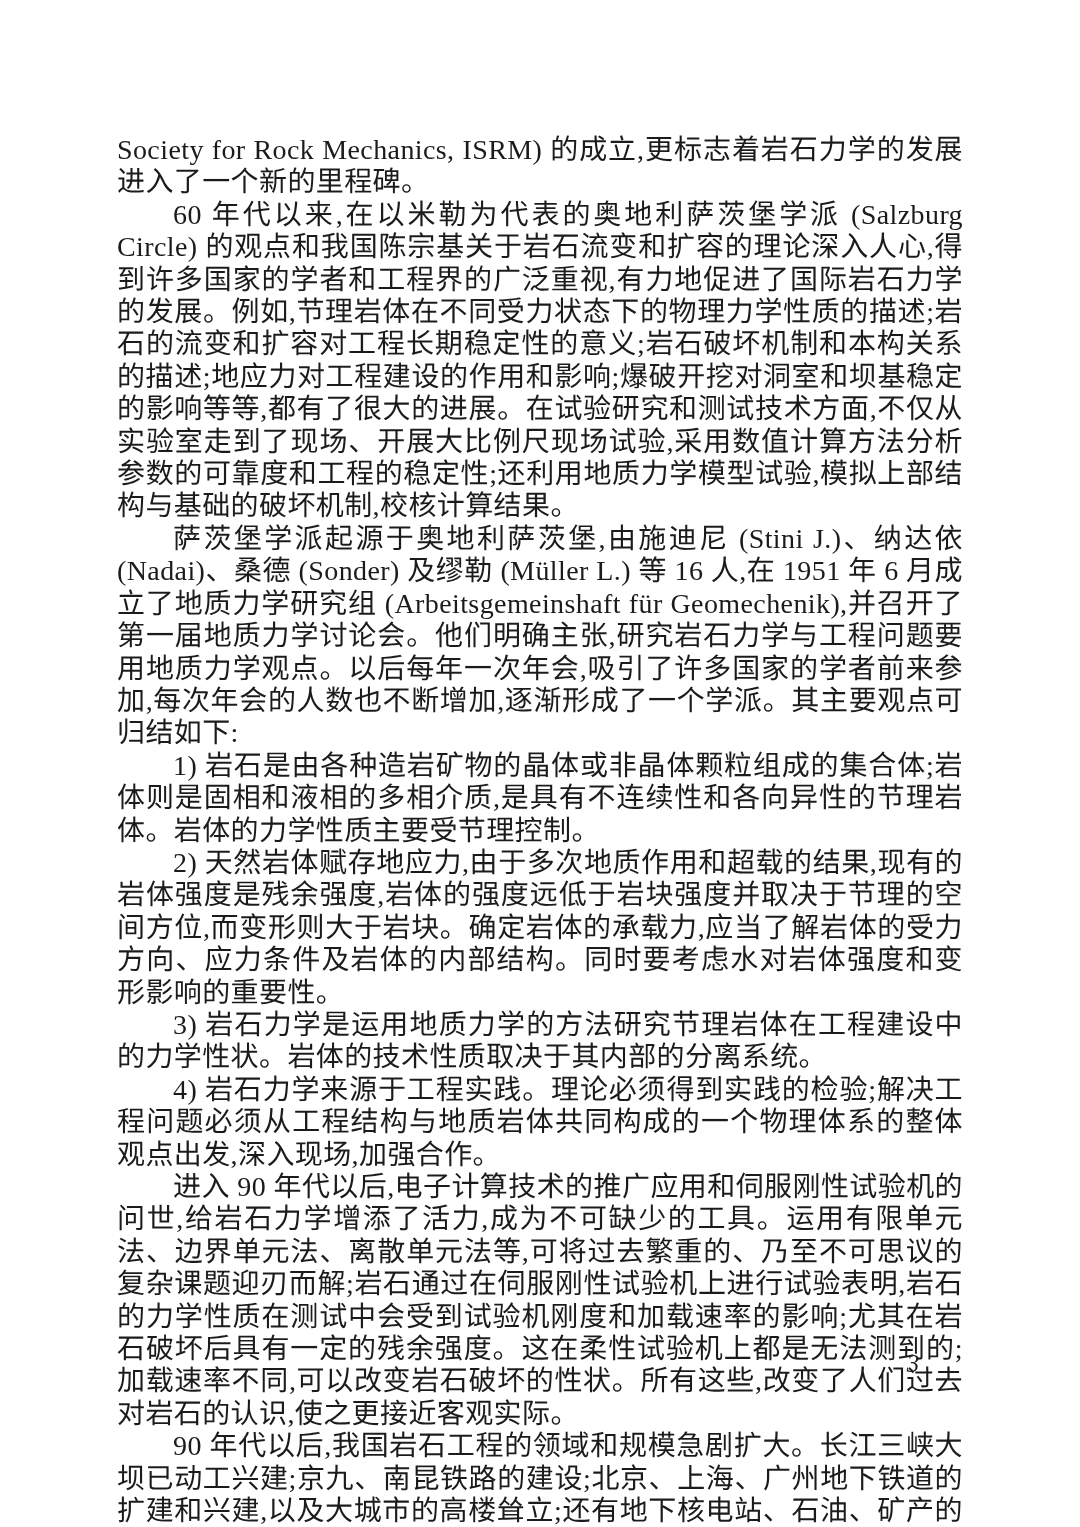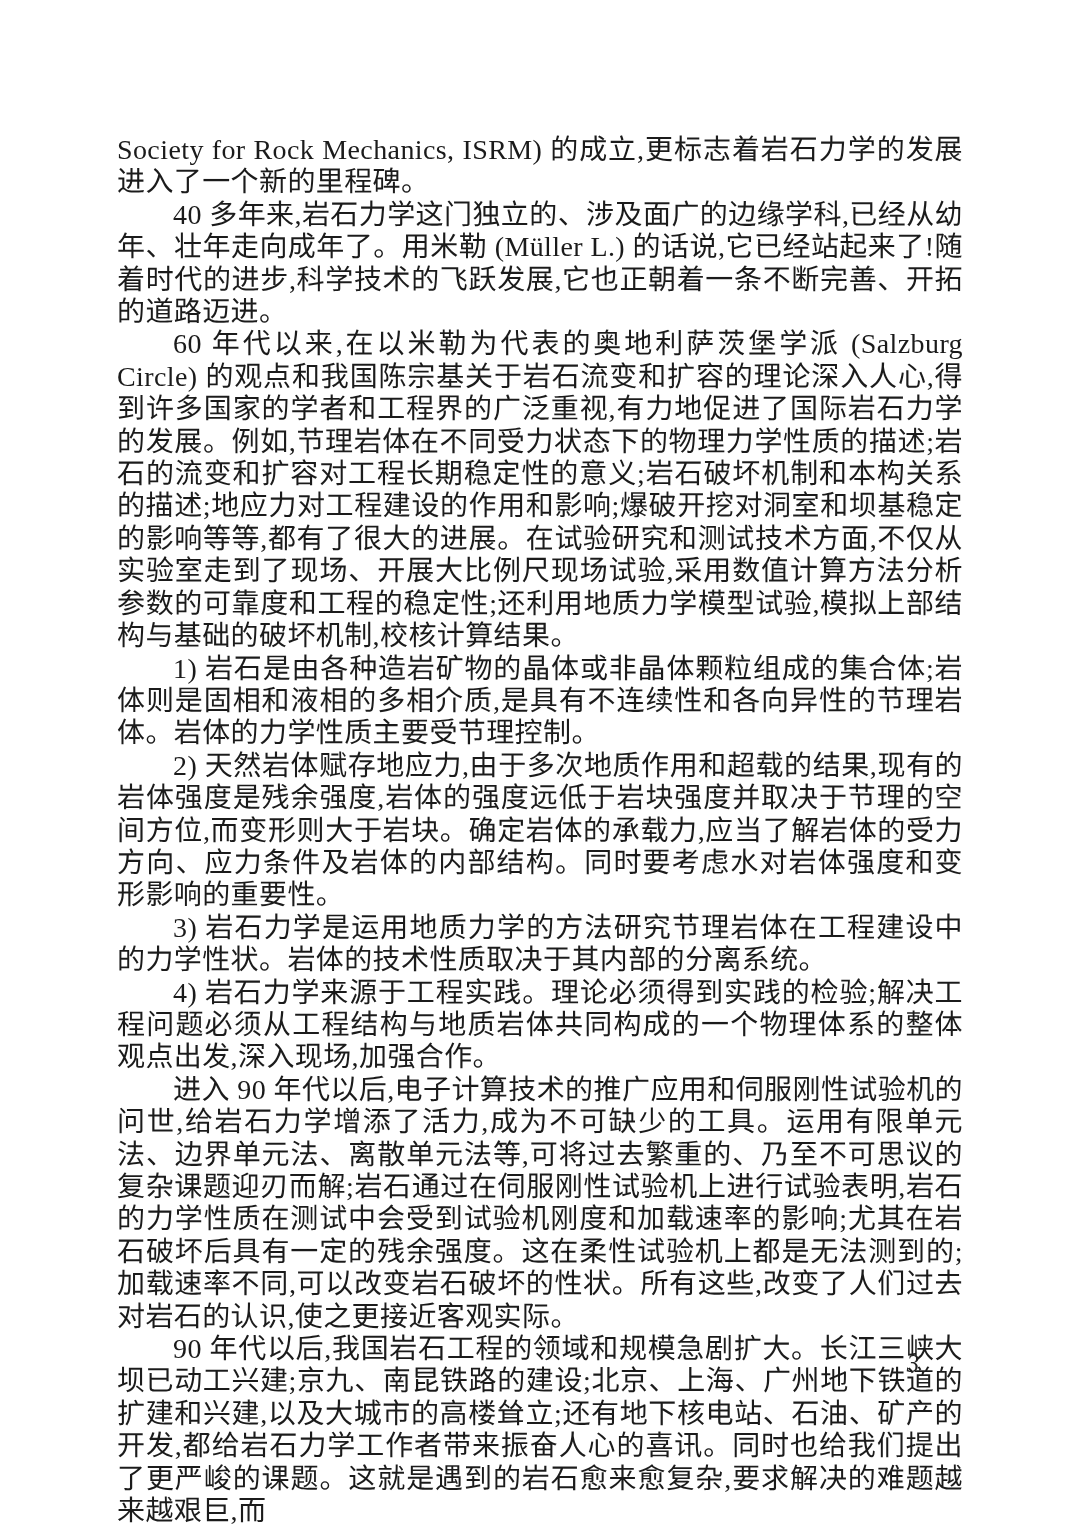--- a/index.html
+++ b/index.html
@@ -46,22 +46,22 @@
     color: #222222;
   }
 </style>
 </head>
 <body>
 
 <div class="page">
 
   <div class="text-block">
     <p class="para">Society for Rock Mechanics, ISRM) 的成立,更标志着岩石力学的发展进入了一个新的里程碑。</p>
-    <p class="para indent">40 多年来,岩石力学这门独立的、涉及面广的边缘学科,已经从幼年、壮年走向成年了。用米勒 (Müller L.) 的话说,它已经站起来了!随着时代的进步,科学技术的飞跃发展,它也正朝着一条不断完善、开拓的道路迈进。</p>
     <p class="para indent">60 年代以来,在以米勒为代表的奥地利萨茨堡学派 (Salzburg Circle) 的观点和我国陈宗基关于岩石流变和扩容的理论深入人心,得到许多国家的学者和工程界的广泛重视,有力地促进了国际岩石力学的发展。例如,节理岩体在不同受力状态下的物理力学性质的描述;岩石的流变和扩容对工程长期稳定性的意义;岩石破坏机制和本构关系的描述;地应力对工程建设的作用和影响;爆破开挖对洞室和坝基稳定的影响等等,都有了很大的进展。在试验研究和测试技术方面,不仅从实验室走到了现场、开展大比例尺现场试验,采用数值计算方法分析参数的可靠度和工程的稳定性;还利用地质力学模型试验,模拟上部结构与基础的破坏机制,校核计算结果。</p>
+    <p class="para indent">萨茨堡学派起源于奥地利萨茨堡,由施迪尼 (Stini J.)、纳达依 (Nadai)、桑德 (Sonder) 及缪勒 (Müller L.) 等 16 人,在 1951 年 6 月成立了地质力学研究组 (Arbeitsgemeinshaft für Geomechenik),并召开了第一届地质力学讨论会。他们明确主张,研究岩石力学与工程问题要用地质力学观点。以后每年一次年会,吸引了许多国家的学者前来参加,每次年会的人数也不断增加,逐渐形成了一个学派。其主要观点可归结如下:</p>
     <p class="para indent">1) 岩石是由各种造岩矿物的晶体或非晶体颗粒组成的集合体;岩体则是固相和液相的多相介质,是具有不连续性和各向异性的节理岩体。岩体的力学性质主要受节理控制。</p>
     <p class="para indent">2) 天然岩体赋存地应力,由于多次地质作用和超载的结果,现有的岩体强度是残余强度,岩体的强度远低于岩块强度并取决于节理的空间方位,而变形则大于岩块。确定岩体的承载力,应当了解岩体的受力方向、应力条件及岩体的内部结构。同时要考虑水对岩体强度和变形影响的重要性。</p>
     <p class="para indent">3) 岩石力学是运用地质力学的方法研究节理岩体在工程建设中的力学性状。岩体的技术性质取决于其内部的分离系统。</p>
     <p class="para indent">4) 岩石力学来源于工程实践。理论必须得到实践的检验;解决工程问题必须从工程结构与地质岩体共同构成的一个物理体系的整体观点出发,深入现场,加强合作。</p>
     <p class="para indent">进入 90 年代以后,电子计算技术的推广应用和伺服刚性试验机的问世,给岩石力学增添了活力,成为不可缺少的工具。运用有限单元法、边界单元法、离散单元法等,可将过去繁重的、乃至不可思议的复杂课题迎刃而解;岩石通过在伺服刚性试验机上进行试验表明,岩石的力学性质在测试中会受到试验机刚度和加载速率的影响;尤其在岩石破坏后具有一定的残余强度。这在柔性试验机上都是无法测到的;加载速率不同,可以改变岩石破坏的性状。所有这些,改变了人们过去对岩石的认识,使之更接近客观实际。</p>
     <p class="para indent">90 年代以后,我国岩石工程的领域和规模急剧扩大。长江三峡大坝已动工兴建;京九、南昆铁路的建设;北京、上海、广州地下铁道的扩建和兴建,以及大城市的高楼耸立;还有地下核电站、石油、矿产的开发,都给岩石力学工作者带来振奋人心的喜讯。同时也给我们提出了更严峻的课题。这就是遇到的岩石愈来愈复杂,要求解决的难题越来越艰巨,而</p>
   </div>
 
   <div class="page-number">3</div>
 

